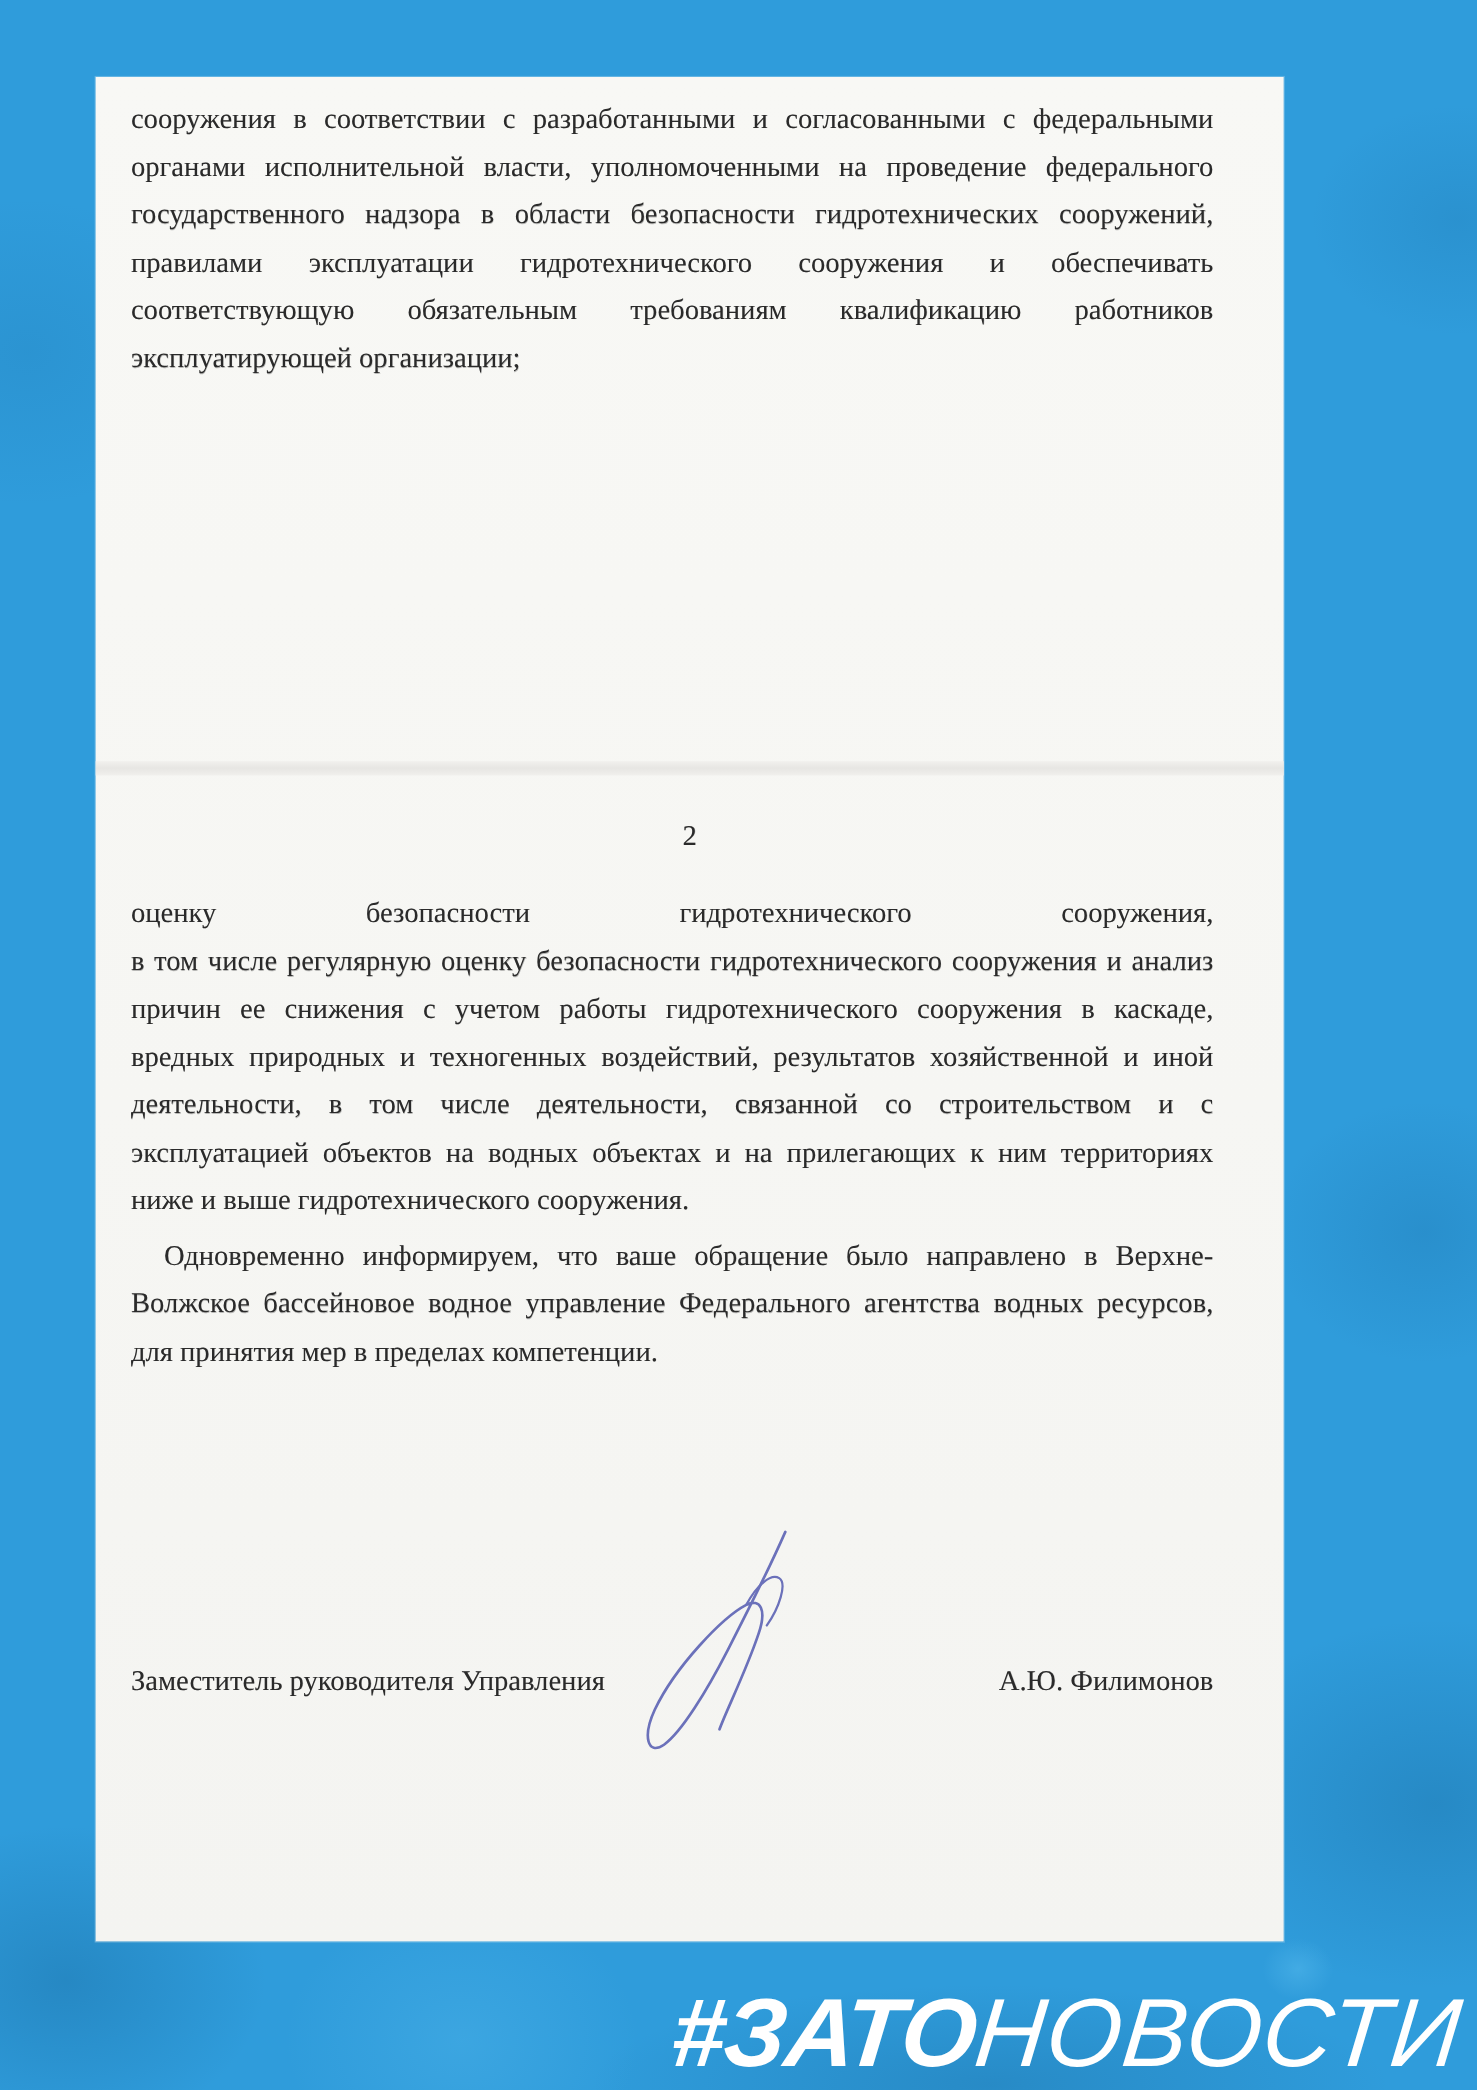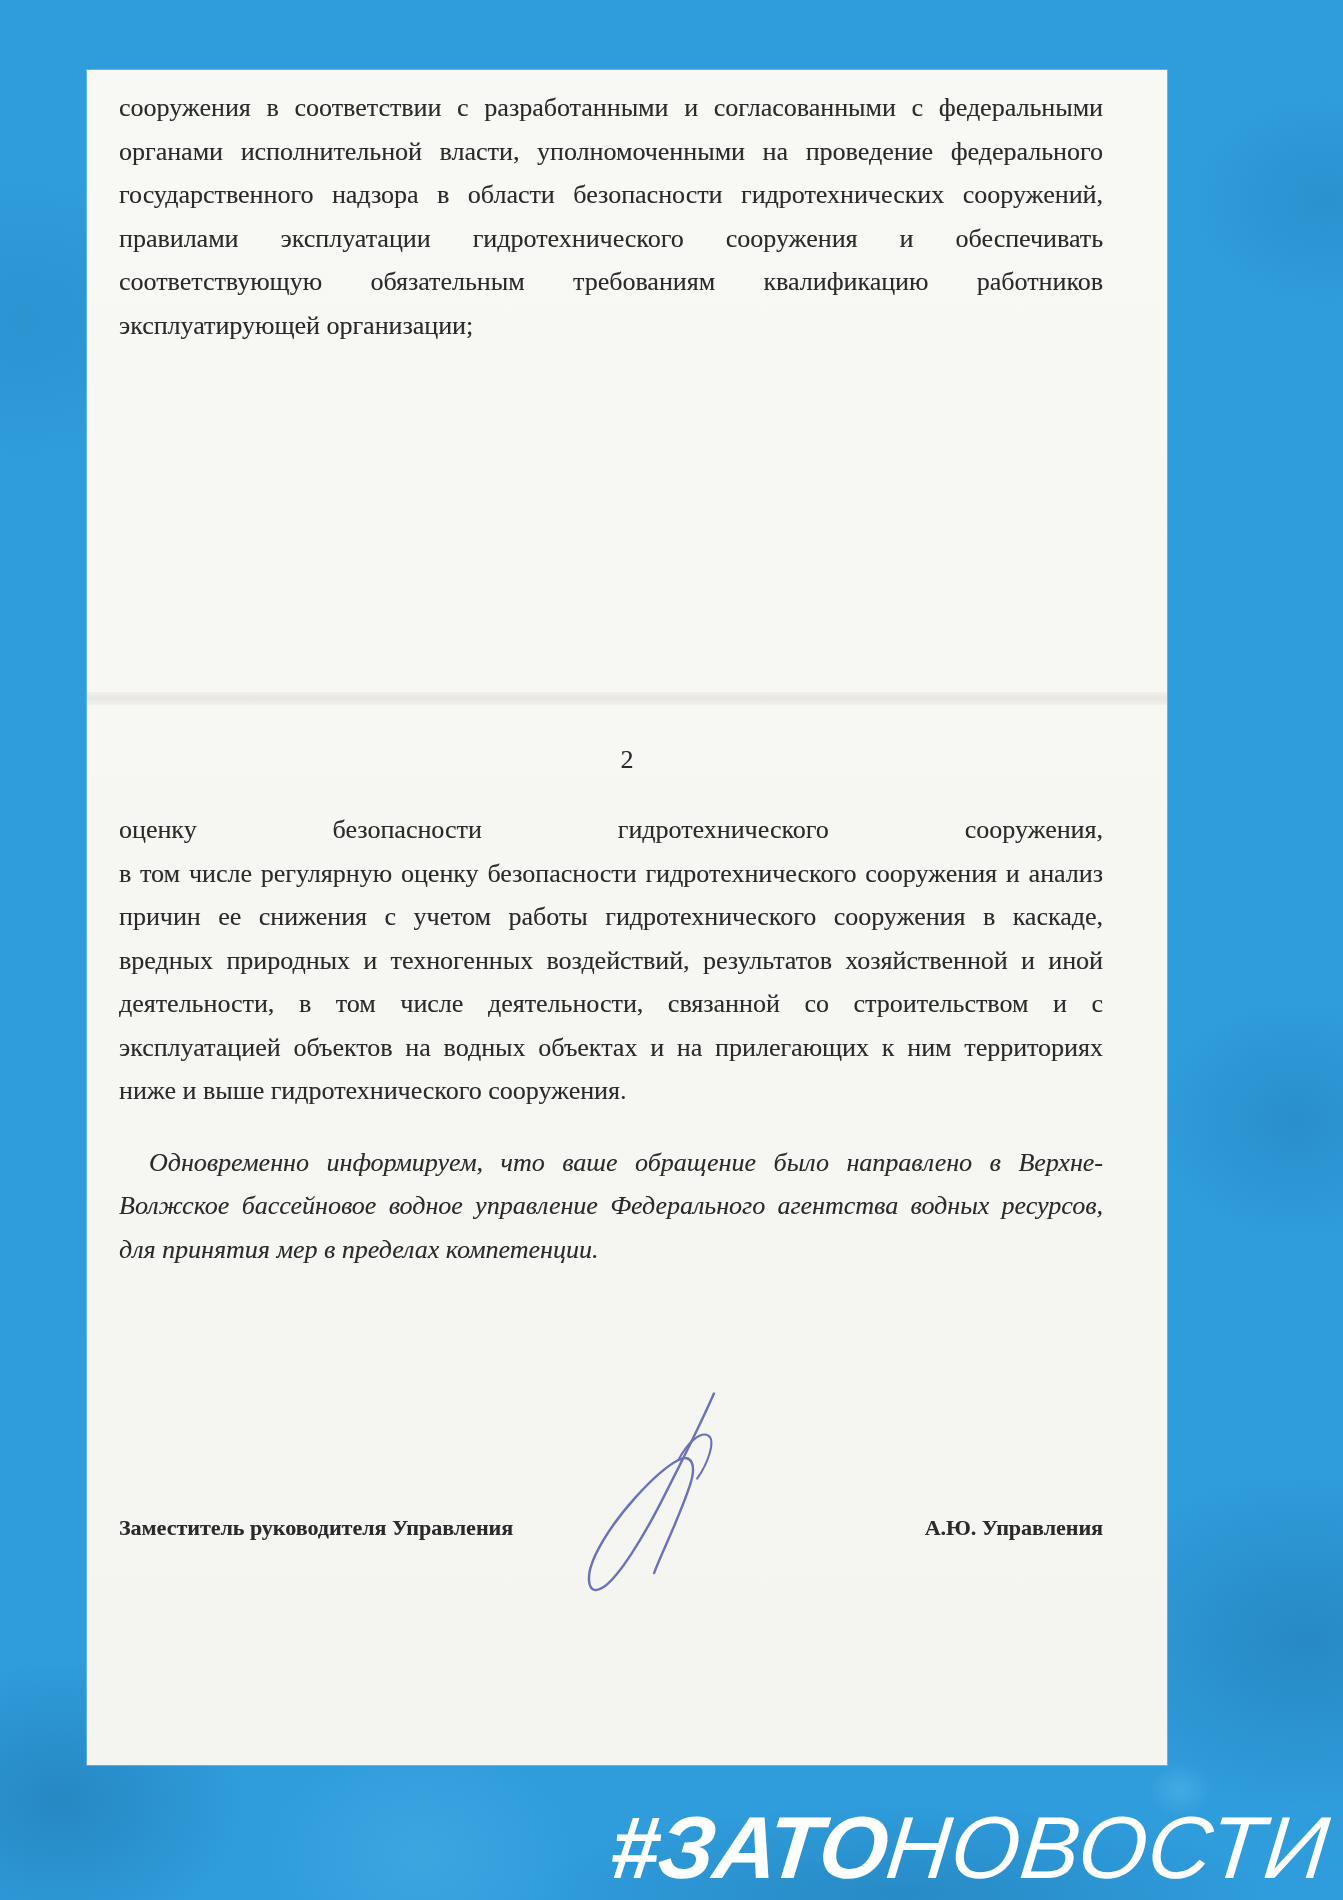--- a/index.html
+++ b/index.html
@@ -57,30 +57,29 @@
     position:absolute;top:622px;left:0;right:0;height:13px;
     background:linear-gradient(180deg,#f1f0ed 0%,var(--seam) 50%,#f1f0ed 100%);
   }
   .page-number{
     position:absolute;top:668px;left:0;right:0;
     text-align:center;
     font-size:26px;line-height:44px;color:var(--ink);
     text-shadow:.3px .3px .6px rgba(70,70,70,.35);
   }
   .page2-text{position:absolute;top:716px;left:32px;right:64px;}
-  .forwarding{margin-top:28px;font-style:italic;}
+  .forwarding{margin-top:7px;}
   .sign-row{
     position:absolute;top:1418px;left:32px;right:64px;height:62px;
     display:flex;justify-content:space-between;align-items:flex-end;
   }
   .sign-title,.sign-name{
-    font-size:22px;line-height:44px;color:var(--ink);
+    font-size:26px;line-height:44px;color:var(--ink);
     text-shadow:.3px .3px .6px rgba(70,70,70,.35);
     white-space:nowrap;
-    font-weight:bold;
   }
   .sign-scribble{
     position:absolute;left:56%;bottom:-57px;
     transform:translateX(-50%);
     color:var(--signature-ink);
     opacity:.9;
   }
   .watermark{
     position:absolute;right:14px;bottom:8px;
     font-family:"Liberation Sans","DejaVu Sans",sans-serif;
@@ -116,21 +115,21 @@
     </div>
 
     <div class="sign-row">
       <div class="sign-title">Заместитель руководителя Управления</div>
       <div class="sign-scribble">
         <svg width="210" height="215" viewBox="0 0 220 230" fill="none" aria-hidden="true">
           <path d="M157 6 C143 38 122 80 101 121 C81 160 56 201 39 213 C23 224 18 205 30 179 C50 137 96 89 119 77 C133 70 139 82 131 105 C119 141 99 181 93 198" stroke="currentColor" stroke-width="2.6" stroke-linecap="round"></path>
           <path d="M119 77 C129 58 143 46 151 51 C159 56 151 80 139 97" stroke="currentColor" stroke-width="2.2" stroke-linecap="round"></path>
         </svg>
       </div>
-      <div class="sign-name">А.Ю. Управления</div>
+      <div class="sign-name">А.Ю. Филимонов</div>
     </div>
 
   </div>
 
   <div class="watermark">
     <span class="wm-bold">#ЗАТО</span><span class="wm-light">НОВОСТИ</span>
   </div>
 
 </div>
 

